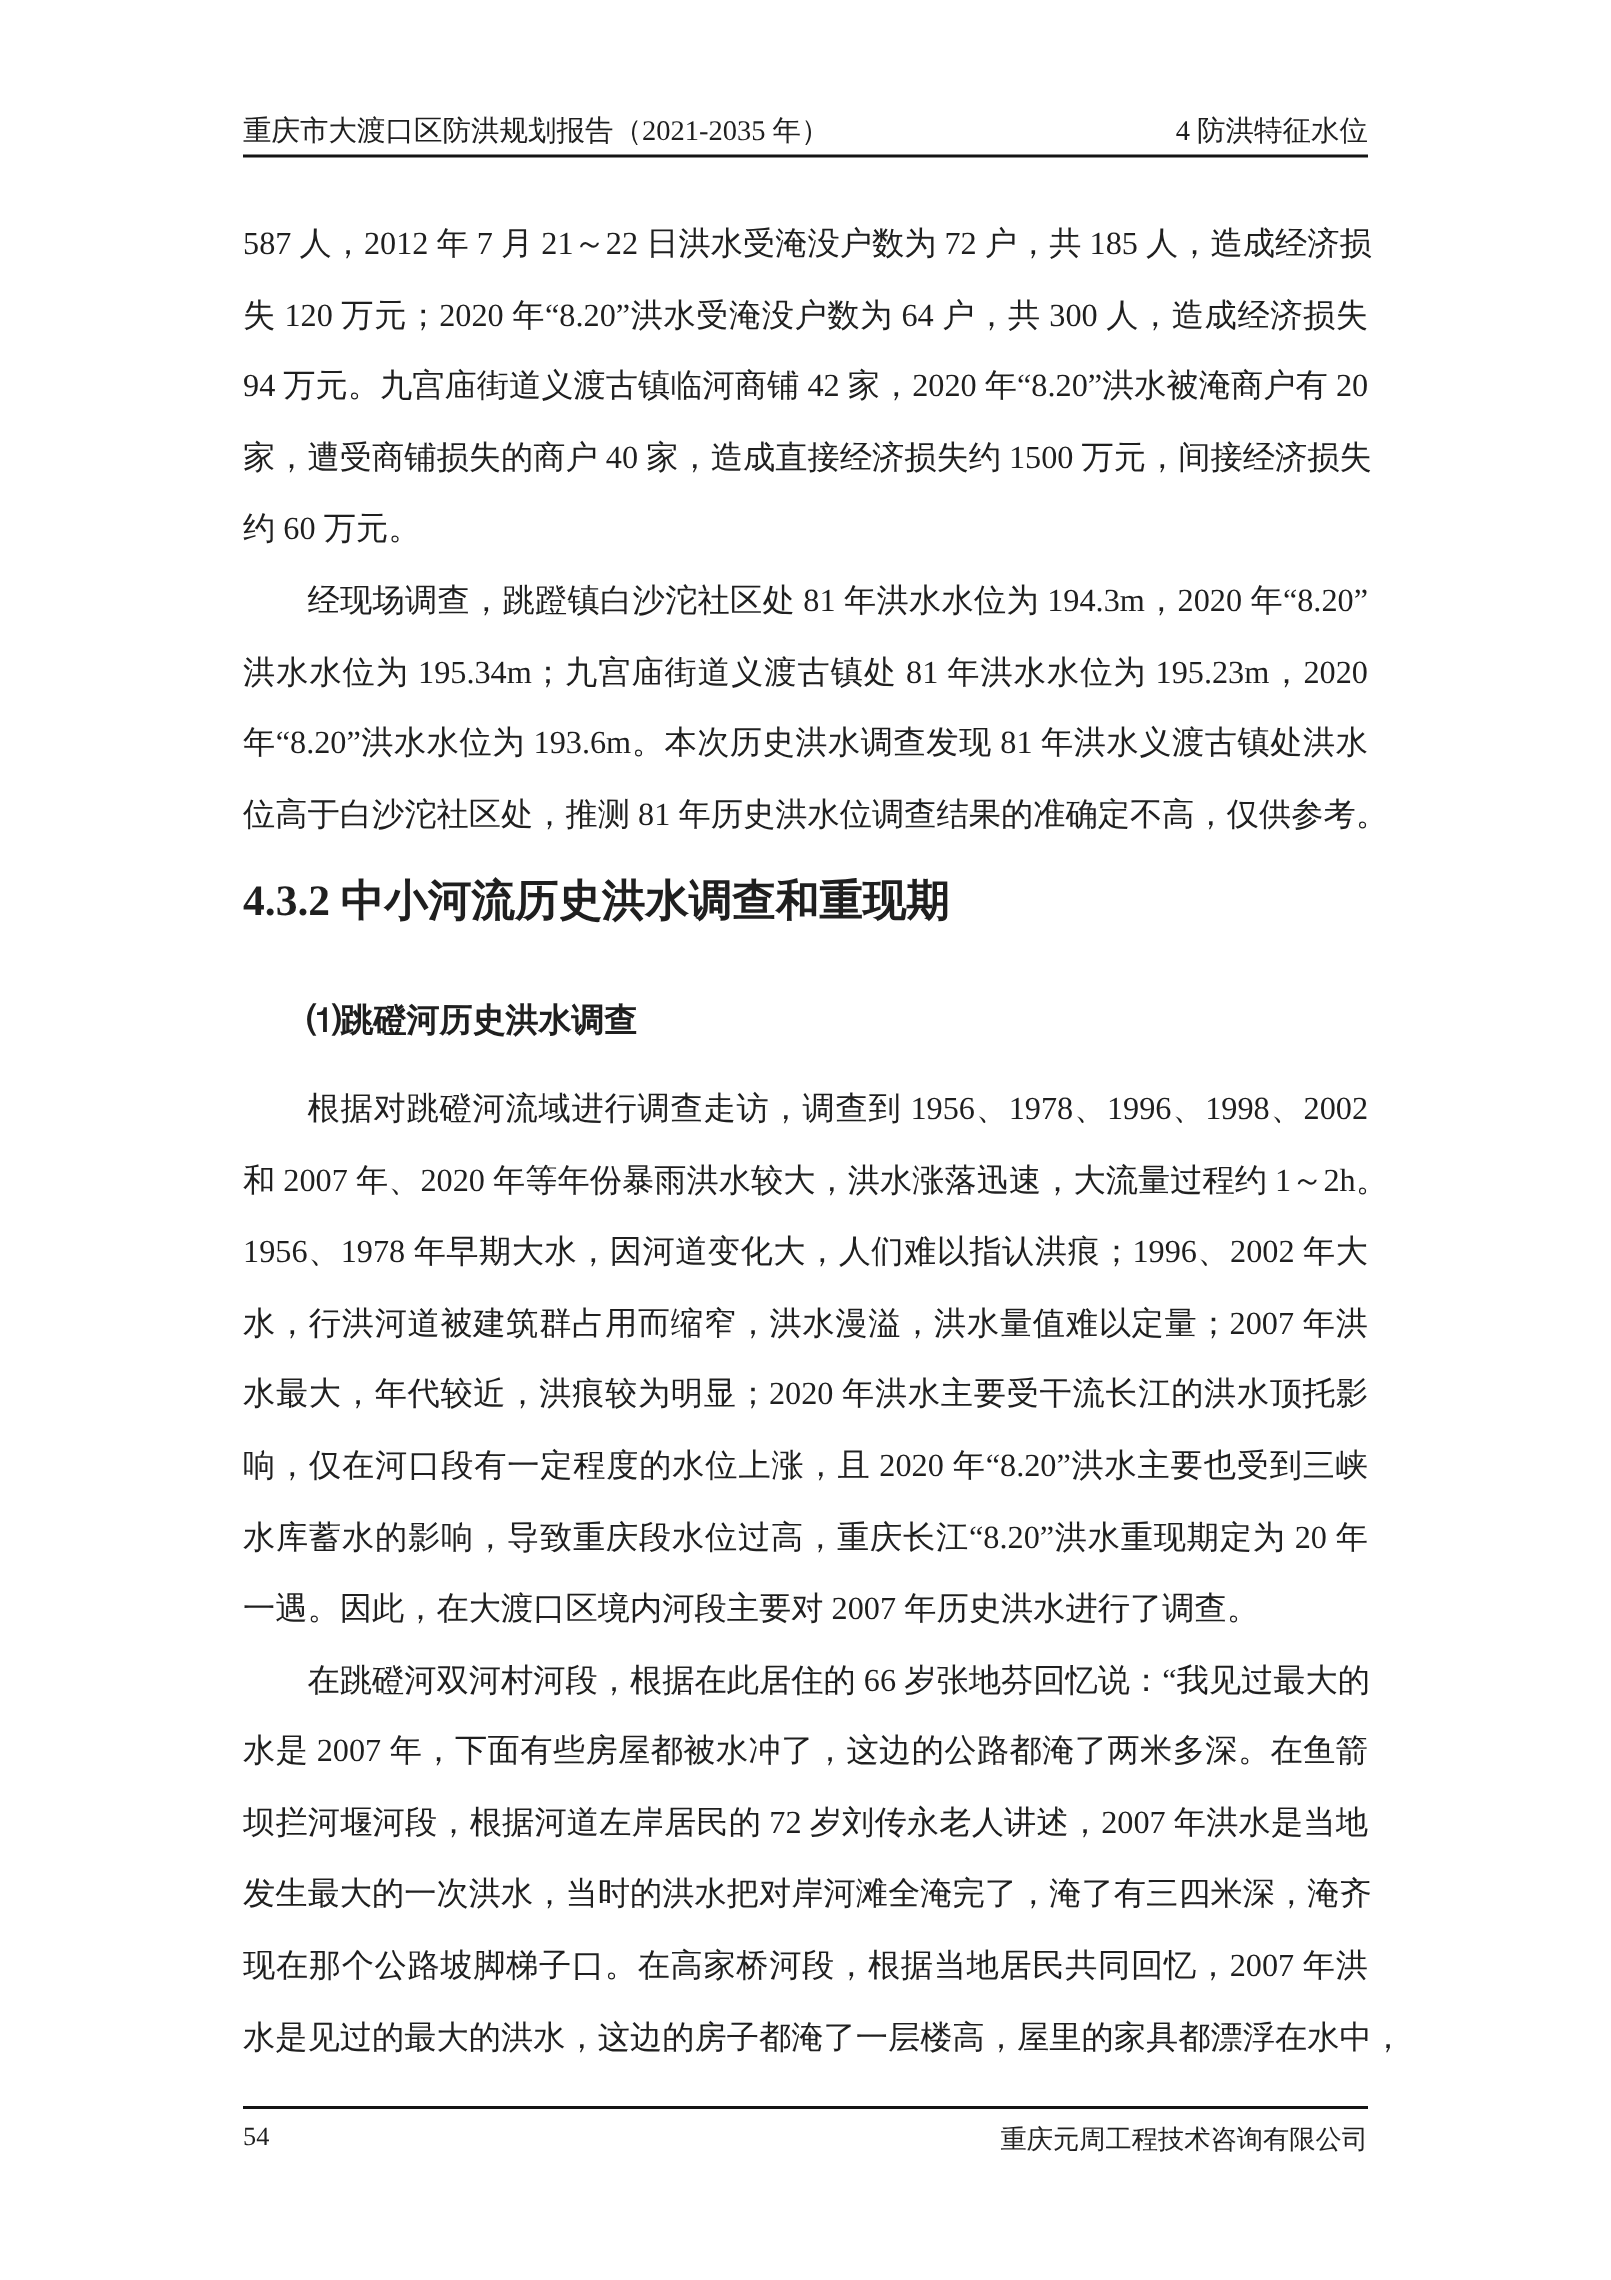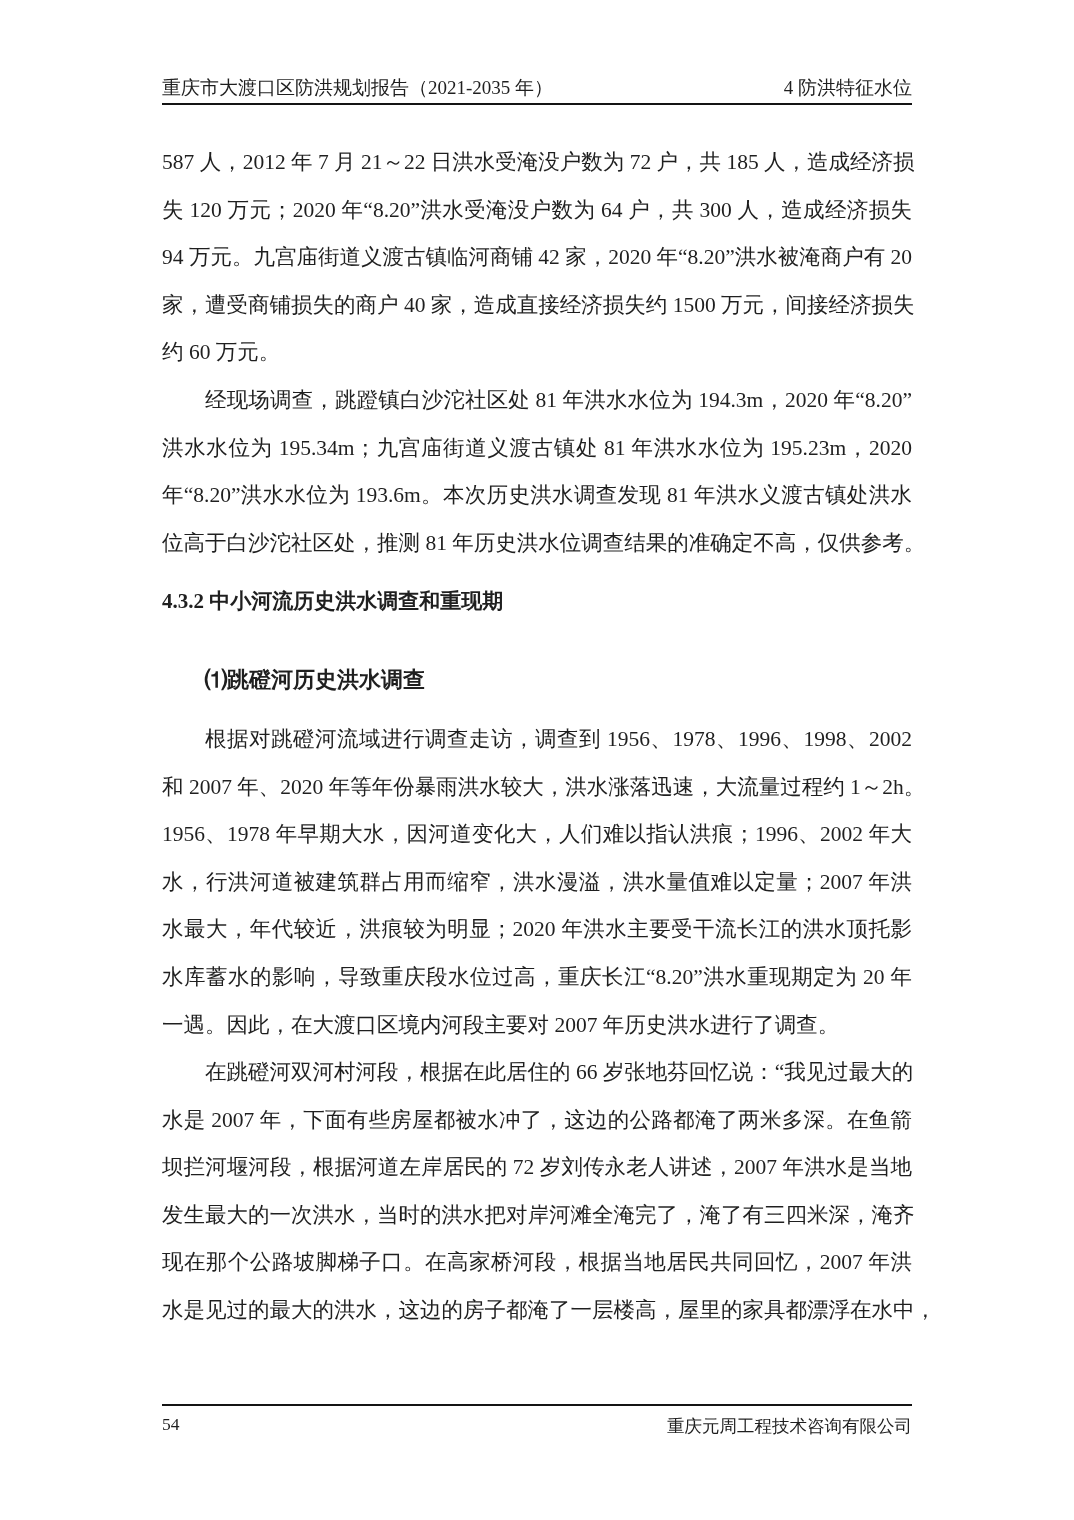--- a/index.html
+++ b/index.html
@@ -47,21 +47,21 @@
   }
   .jline {
     text-align: justify;
     text-align-last: justify;
   }
   .indent { padding-left: 43px; }
   .h2 {
     margin-top: 10px;
     height: 48px;
     line-height: 48px;
-    font-size: 21px;
+    font-size: 29px;
     font-weight: 700;
     white-space: nowrap;
   }
   .h3 {
     margin-top: 31px;
     margin-bottom: 12px;
     height: 47.6px;
     line-height: 47.6px;
     font-size: 22px;
     font-weight: 700;
@@ -117,20 +117,21 @@
         <div class="line jline">位高于白沙沱社区处，推测 81 年历史洪水位调查结果的准确定不高，仅供参考。</div>
       </div>
       <div class="h2">4.3.2 中小河流历史洪水调查和重现期</div>
       <div class="h3">⑴跳磴河历史洪水调查</div>
       <div class="para">
         <div class="line jline indent">根据对跳磴河流域进行调查走访，调查到 1956、1978、1996、1998、2002</div>
         <div class="line jline">和 2007 年、2020 年等年份暴雨洪水较大，洪水涨落迅速，大流量过程约 1～2h。</div>
         <div class="line jline">1956、1978 年早期大水，因河道变化大，人们难以指认洪痕；1996、2002 年大</div>
         <div class="line jline">水，行洪河道被建筑群占用而缩窄，洪水漫溢，洪水量值难以定量；2007 年洪</div>
         <div class="line jline">水最大，年代较近，洪痕较为明显；2020 年洪水主要受干流长江的洪水顶托影</div>
+        <div class="line jline">响，仅在河口段有一定程度的水位上涨，且 2020 年“8.20”洪水主要也受到三峡</div>
         <div class="line jline">水库蓄水的影响，导致重庆段水位过高，重庆长江“8.20”洪水重现期定为 20 年</div>
         <div class="line">一遇。因此，在大渡口区境内河段主要对 2007 年历史洪水进行了调查。</div>
       </div>
       <div class="para">
         <div class="line jline indent">在跳磴河双河村河段，根据在此居住的 66 岁张地芬回忆说：“我见过最大的</div>
         <div class="line jline">水是 2007 年，下面有些房屋都被水冲了，这边的公路都淹了两米多深。在鱼箭</div>
         <div class="line jline">坝拦河堰河段，根据河道左岸居民的 72 岁刘传永老人讲述，2007 年洪水是当地</div>
         <div class="line jline">发生最大的一次洪水，当时的洪水把对岸河滩全淹完了，淹了有三四米深，淹齐</div>
         <div class="line jline">现在那个公路坡脚梯子口。在高家桥河段，根据当地居民共同回忆，2007 年洪</div>
         <div class="line jline">水是见过的最大的洪水，这边的房子都淹了一层楼高，屋里的家具都漂浮在水中，</div>

